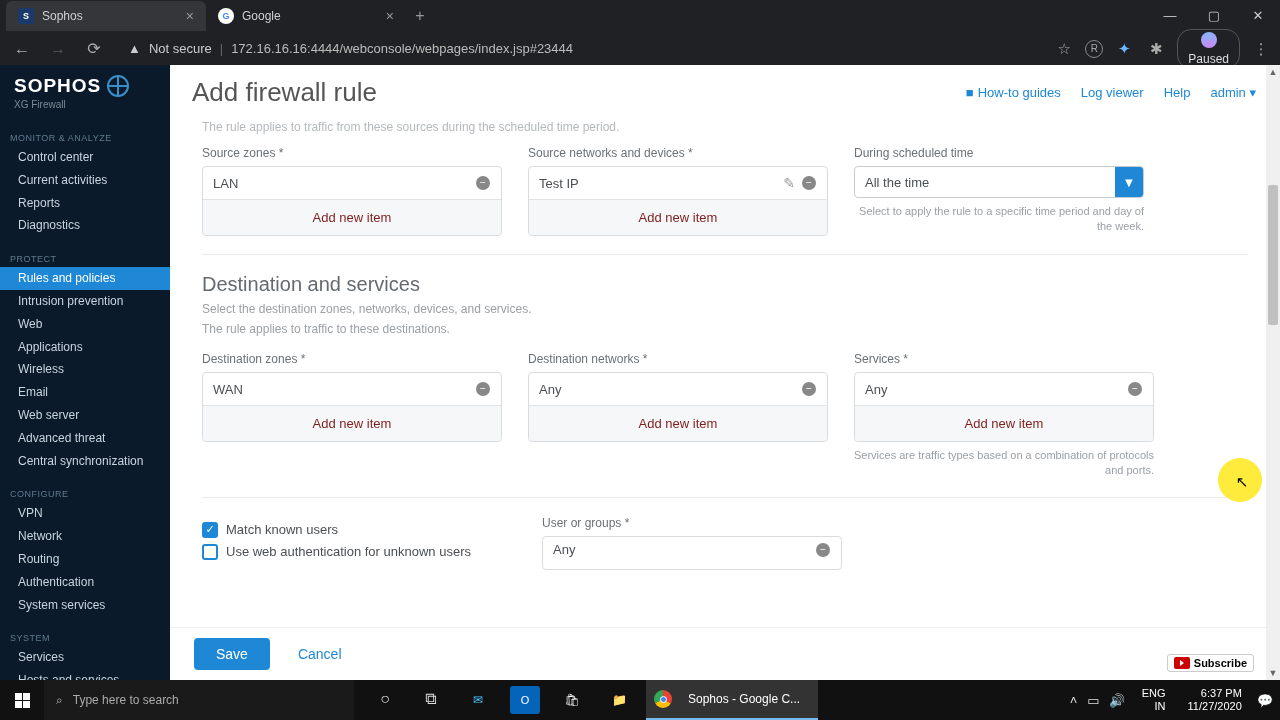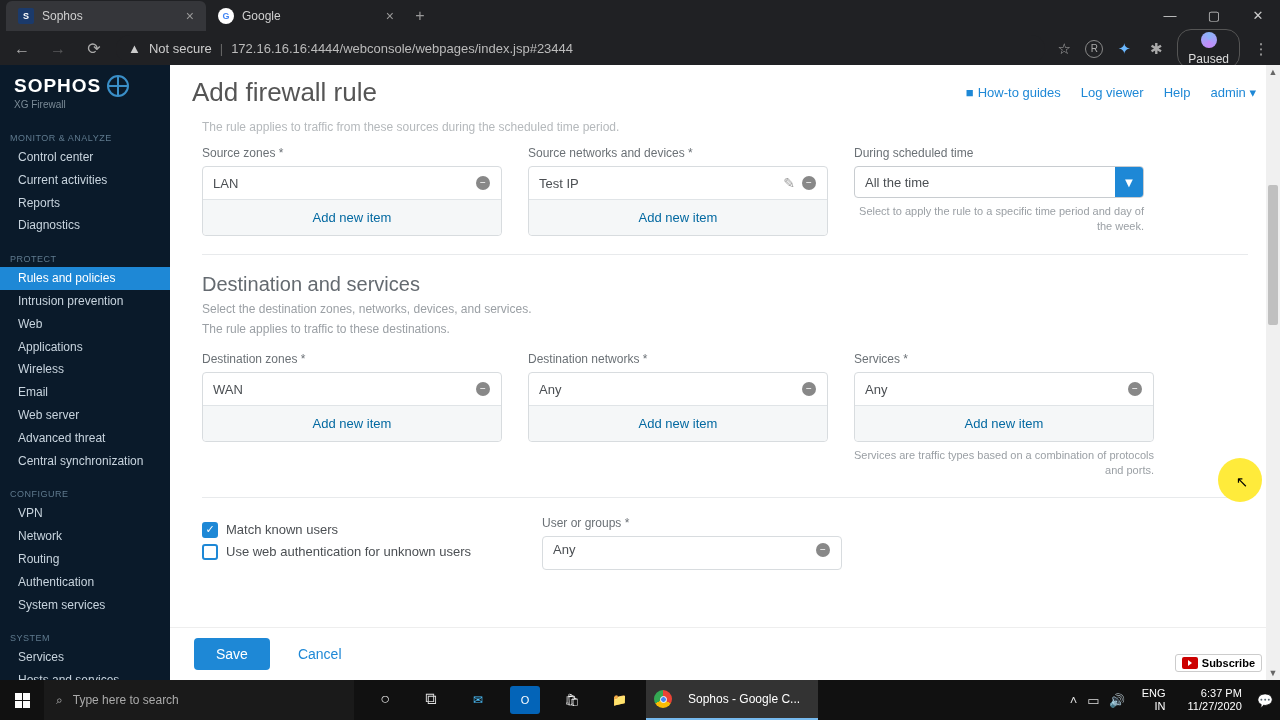--- a/index.html
+++ b/index.html
@@ -56,39 +56,39 @@
 
 .field-row { display:flex; gap:26px; margin-bottom:10px; }
 .field-group { flex:1; max-width:300px;}
 .field-group.wide { max-width:290px; }
 .field-label { font-size:12px; color:#6b7176; margin-bottom:6px; display:block; }
 .tag-box { border:1px solid #d8dcdf; border-radius:4px; background:#fff; min-height:50px; }
 .tag-item { display:flex; align-items:center; padding:8px 10px; font-size:13px; color:#4b4f53; }
 .tag-item .tag-text { flex:1; }
 .tag-icon { width:16px; height:16px; display:flex; align-items:center; justify-content:center; color:#999; cursor:pointer; margin-left:4px; font-size:14px;}
 .remove-circ { width:14px; height:14px; border-radius:50%; background:#888; color:#fff; display:flex; align-items:center; justify-content:center; font-size:10px; line-height:1;}
-.add-item-btn { width:100%; border:none; border-top:1px solid #e0e4e7; background:#f5f7f8; color:#0369a1; font-size:13px; padding:10px; cursor:pointer; text-align:center; border-radius:0 0 4px 4px;}
+.add-item-btn { width:100%; border:none; border-top:1px solid #e0e4e7; background:#f5f7f8; color:#7f1d1d; font-size:13px; padding:10px; cursor:pointer; text-align:center; border-radius:0 0 4px 4px;}
 .dropdown { display:flex; align-items:center; border:1px solid #c8ccd0; border-radius:4px; height:32px; padding:0 0 0 10px; font-size:13px; color:#4b4f53; cursor:pointer;}
 .dropdown .dd-arrow { width:28px; height:30px; background:#1e88d6; display:flex; align-items:center; justify-content:center; color:#fff; border-radius:0 3px 3px 0; margin-left:auto;}
 .helper-text { font-size:11px; color:#9ba0a5; margin-top:6px; text-align:right; line-height:1.4;}
 
 hr.divider { border:none; border-top:1px solid #e8eaec; margin:18px 0; }
 
 .section-title { font-size:20px; color:#646a70; font-weight:400; margin-bottom:4px; }
 .section-desc { font-size:12px; color:#9ba0a5; margin-bottom:2px; line-height:1.5;}
 
 .checkbox-row { display:flex; align-items:center; gap:8px; margin:6px 0; font-size:13px; color:#4b4f53;}
 .chk { width:16px; height:16px; border:2px solid #1e88d6; border-radius:3px; display:flex; align-items:center; justify-content:center; cursor:pointer;}
 .chk.checked { background:#1e88d6; color:#fff; font-size:11px;}
 
 .action-bar { padding:10px 24px; border-top:1px solid #eee; display:flex; gap:28px; align-items:center; background:#fff;}
 .btn-primary { background:#1e88d6; color:#fff; border:none; padding:8px 22px; border-radius:4px; font-size:14px; cursor:pointer;}
 .btn-link { color:#1e88d6; font-size:14px; cursor:pointer;}
 
-.subscribe-badge { position:absolute; right:18px; bottom:48px; background:#fff; border:1px solid #ccc; border-radius:3px; display:flex; align-items:center; gap:4px; padding:2px 6px; font-size:11px; cursor:pointer;}
+.subscribe-badge { position:absolute; right:26px; bottom:48px; background:#fff; border:1px solid #ccc; border-radius:3px; display:flex; align-items:center; gap:4px; padding:2px 6px; font-size:11px; cursor:pointer;}
 .sub-icon { width:16px; height:12px; background:#cc0000; border-radius:2px; display:flex; align-items:center; justify-content:center;}
 .sub-tri { width:0; height:0; border-left:4px solid #fff; border-top:3px solid transparent; border-bottom:3px solid transparent;}
 
 .cursor-highlight { position:absolute; right:18px; top:393px; width:44px; height:44px; background:#ffeb3b; border-radius:50%; z-index:5; display:flex; align-items:center; justify-content:center;}
 .cursor-arrow { font-size:15px; color:#000; transform: translate(2px, 2px);}
 
 
 .taskbar { position:absolute; bottom:0; left:0; right:0; height:40px; background:#111; display:flex; align-items:center; color:#fff; font-size:12px; }
 .tb-start { width:44px; height:40px; display:flex; align-items:center; justify-content:center; cursor:pointer; }
 .win-icon { display:grid; grid-template-columns:7px 7px; grid-template-rows:7px 7px; gap:1px; }

